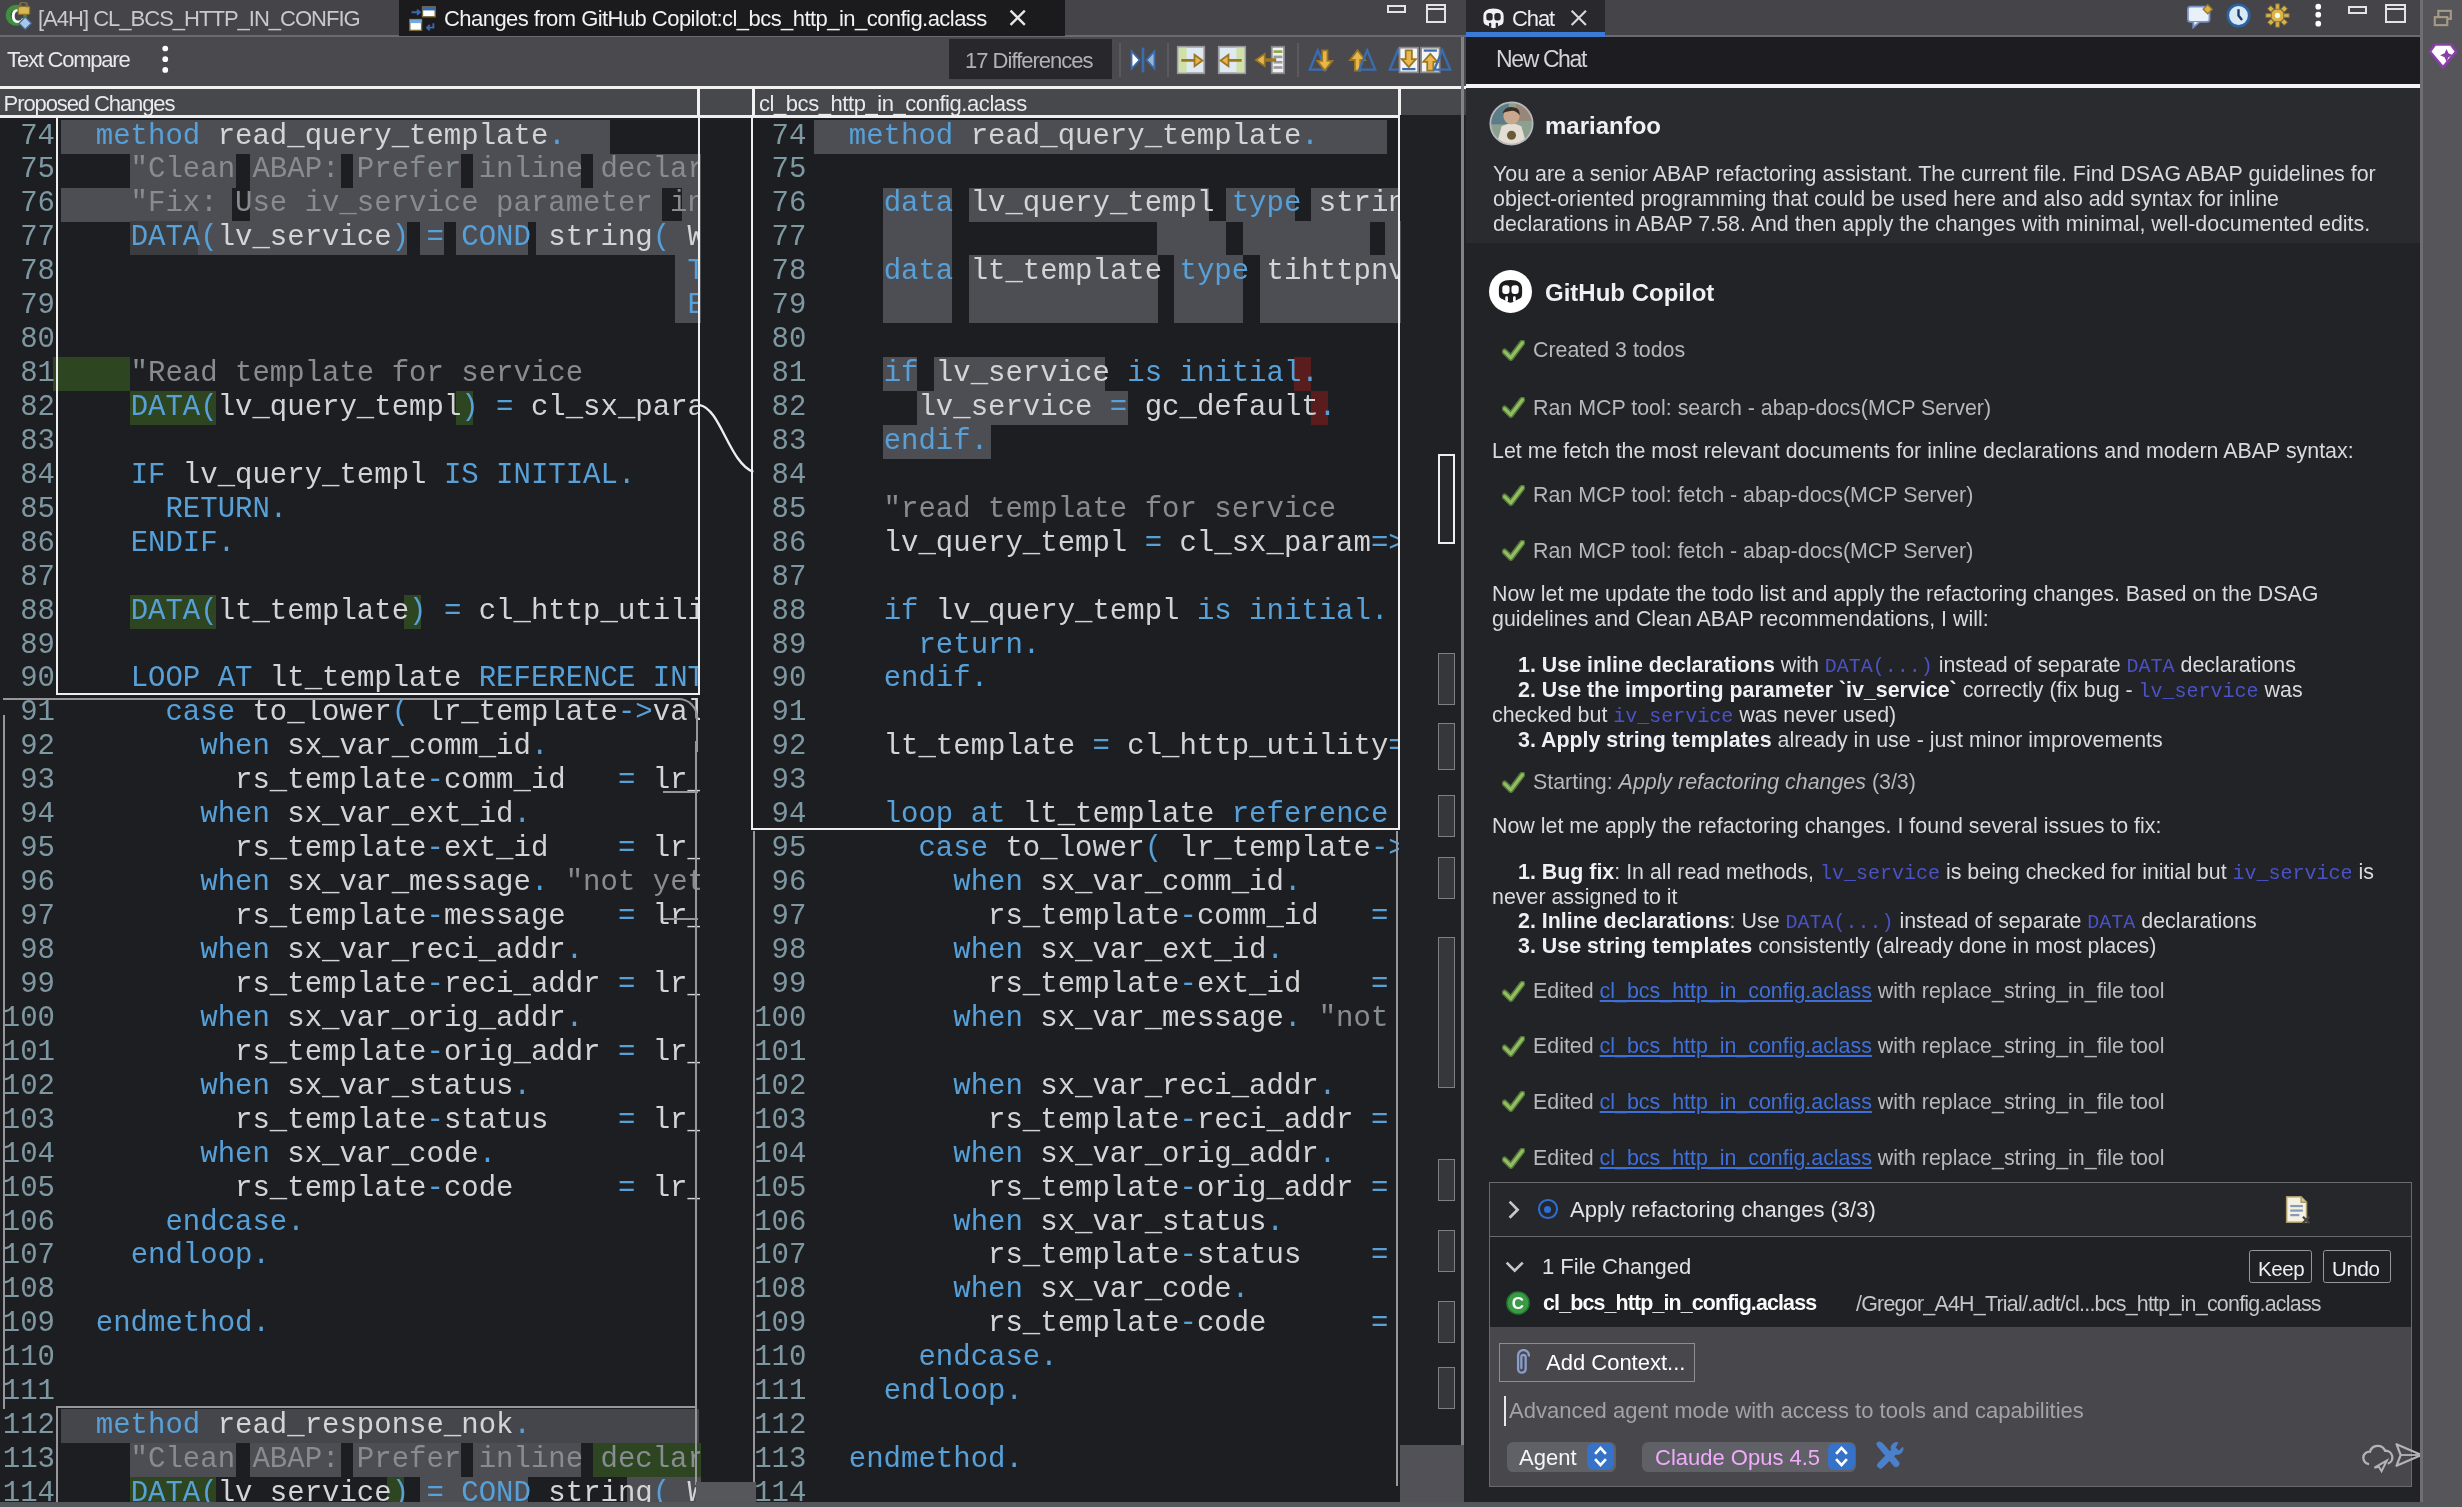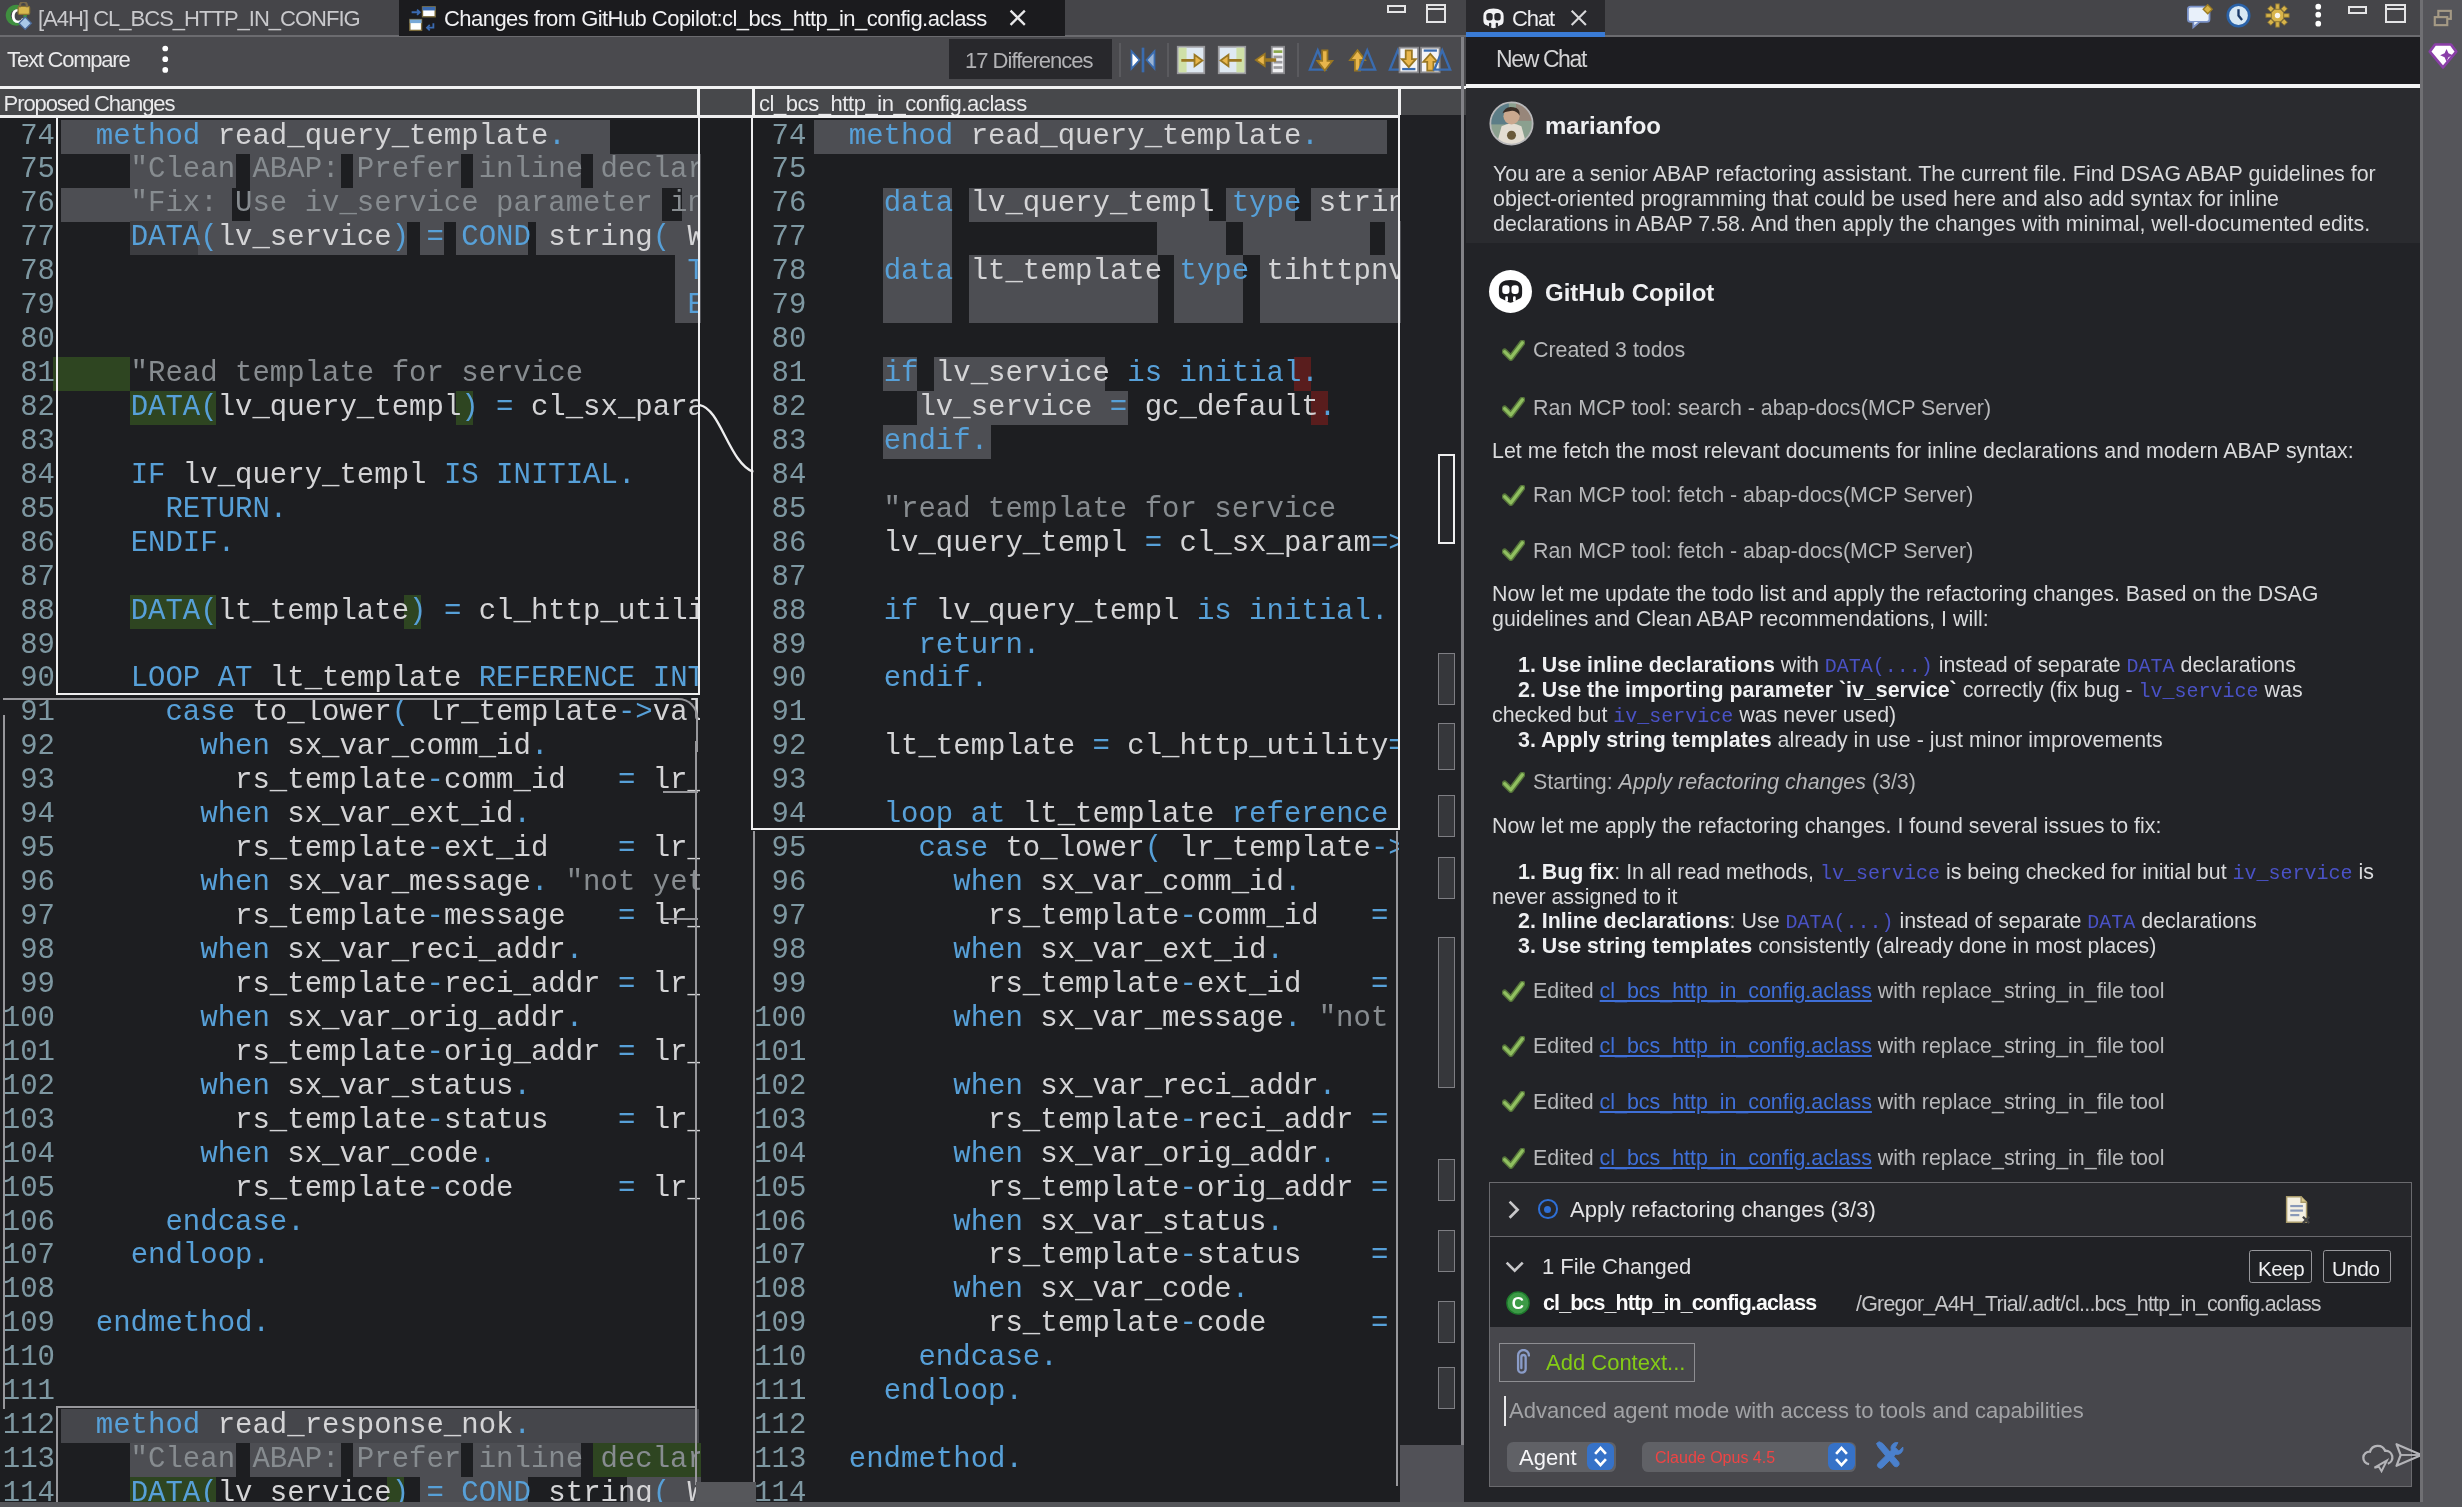--- a/index.html
+++ b/index.html
@@ -503,32 +503,32 @@
 <circle cx="13.5" cy="13.5" r="12.5" fill="#3c9a46" stroke="#1e7a2c" stroke-width="1.6"></circle>
 <text x="6.5" y="20.5" font-family="Liberation Sans" font-size="19" font-weight="bold" fill="#fff">C</text>
   </svg>
 <div class="ct" style="left:1543px;top:1291px;font-size:21.4px;letter-spacing:-0.04em;font-weight:bold;color:#fafafa;z-index:5">cl_bcs_http_in_config.aclass</div>
 <div class="ct" style="left:1856px;top:1292px;font-size:21.4px;letter-spacing:-0.035em;color:#c6c6c8;z-index:5">/Gregor_A4H_Trial/.adt/cl...bcs_http_in_config.aclass</div>
 <div class="abs" style="left:1489px;top:1327px;width:923px;height:160px;border:1.8px solid #6a6a6e;border-top:none;background:#47474c;z-index:4"></div>
 <div class="abs" style="left:1499px;top:1343px;width:196px;height:39px;border:1.8px solid #8e8e92;z-index:5"></div>
 <svg class="abs" style="left:1510px;top:1349px;z-index:6" width="27" height="29" viewBox="0 0 30 32">
 <path d="M21 7 a6 6 0 0 0 -12 0 v15 a4.2 4.2 0 0 0 8.4 0 v-13 a2.4 2.4 0 0 0 -4.8 0 v12" fill="none" stroke="#8a9cc8" stroke-width="2.6" stroke-linecap="round"></path>
 </svg>
-<div class="ct" style="left:1546px;top:1350px;font-size:22px;color:#84cc16;z-index:6">Add Context...</div>
+<div class="ct" style="left:1546px;top:1350px;font-size:22px;color:#ffffff;z-index:6">Add Context...</div>
 <div class="abs" style="left:1504px;top:1396px;width:2.2px;height:29.5px;background:#e8e8ea;z-index:6"></div>
 <div class="ct" style="left:1509px;top:1398px;font-size:22px;color:#a2a3a6;z-index:5">Advanced agent mode with access to tools and capabilities</div>
 <div class="abs" style="left:1507px;top:1442px;width:109px;height:29.5px;border-radius:6.3px;background:#606166;z-index:5"></div>
 <div class="ct" style="left:1519px;top:1445px;font-size:22px;color:#f6f6f8;z-index:6">Agent</div>
 <svg class="abs" style="left:1587px;top:1443px;z-index:6" width="27" height="27" viewBox="0 0 30 30">
 <rect x="0" y="0" width="30" height="30" rx="7" fill="#3672c8"></rect>
 <path d="M9 12 L15 5.5 L21 12" fill="none" stroke="#fff" stroke-width="3"></path>
 <path d="M9 18 L15 24.5 L21 18" fill="none" stroke="#fff" stroke-width="3"></path>
   </svg>
 <div class="abs" style="left:1642px;top:1442px;width:214px;height:29.5px;border-radius:6.3px;background:#606166;z-index:5"></div>
-<div class="ct" style="left:1655px;top:1445px;font-size:16px;color:#ef4444;z-index:6">Claude Opus 4.5</div>
+<div class="ct" style="left:1655px;top:1445px;font-size:22px;color:#f0abfc;z-index:6">Claude Opus 4.5</div>
 <svg class="abs" style="left:1828px;top:1443px;z-index:6" width="27" height="27" viewBox="0 0 30 30">
 <rect x="0" y="0" width="30" height="30" rx="7" fill="#3672c8"></rect>
 <path d="M9 12 L15 5.5 L21 12" fill="none" stroke="#fff" stroke-width="3"></path>
 <path d="M9 18 L15 24.5 L21 18" fill="none" stroke="#fff" stroke-width="3"></path>
   </svg>
 <svg class="abs" style="left:1872px;top:1439px;z-index:5" width="34" height="34" viewBox="0 0 38 38">
 <g stroke="#4a80cc" fill="#4a80cc">
 <path d="M8 3 L12 5 L30 26 a3.5 3.5 0 0 1 -5 4.5 L7 9 L5 5 Z" stroke-width="1"></path>
 <path d="M29 4 a6.5 6.5 0 0 0 -7.5 8.5 L7 27 a3.4 3.4 0 0 0 4.8 4.8 L26.5 17 a6.5 6.5 0 0 0 8 -8 l-4.5 4.5 -4 -4 z" stroke-width="1"></path>
 </g>

